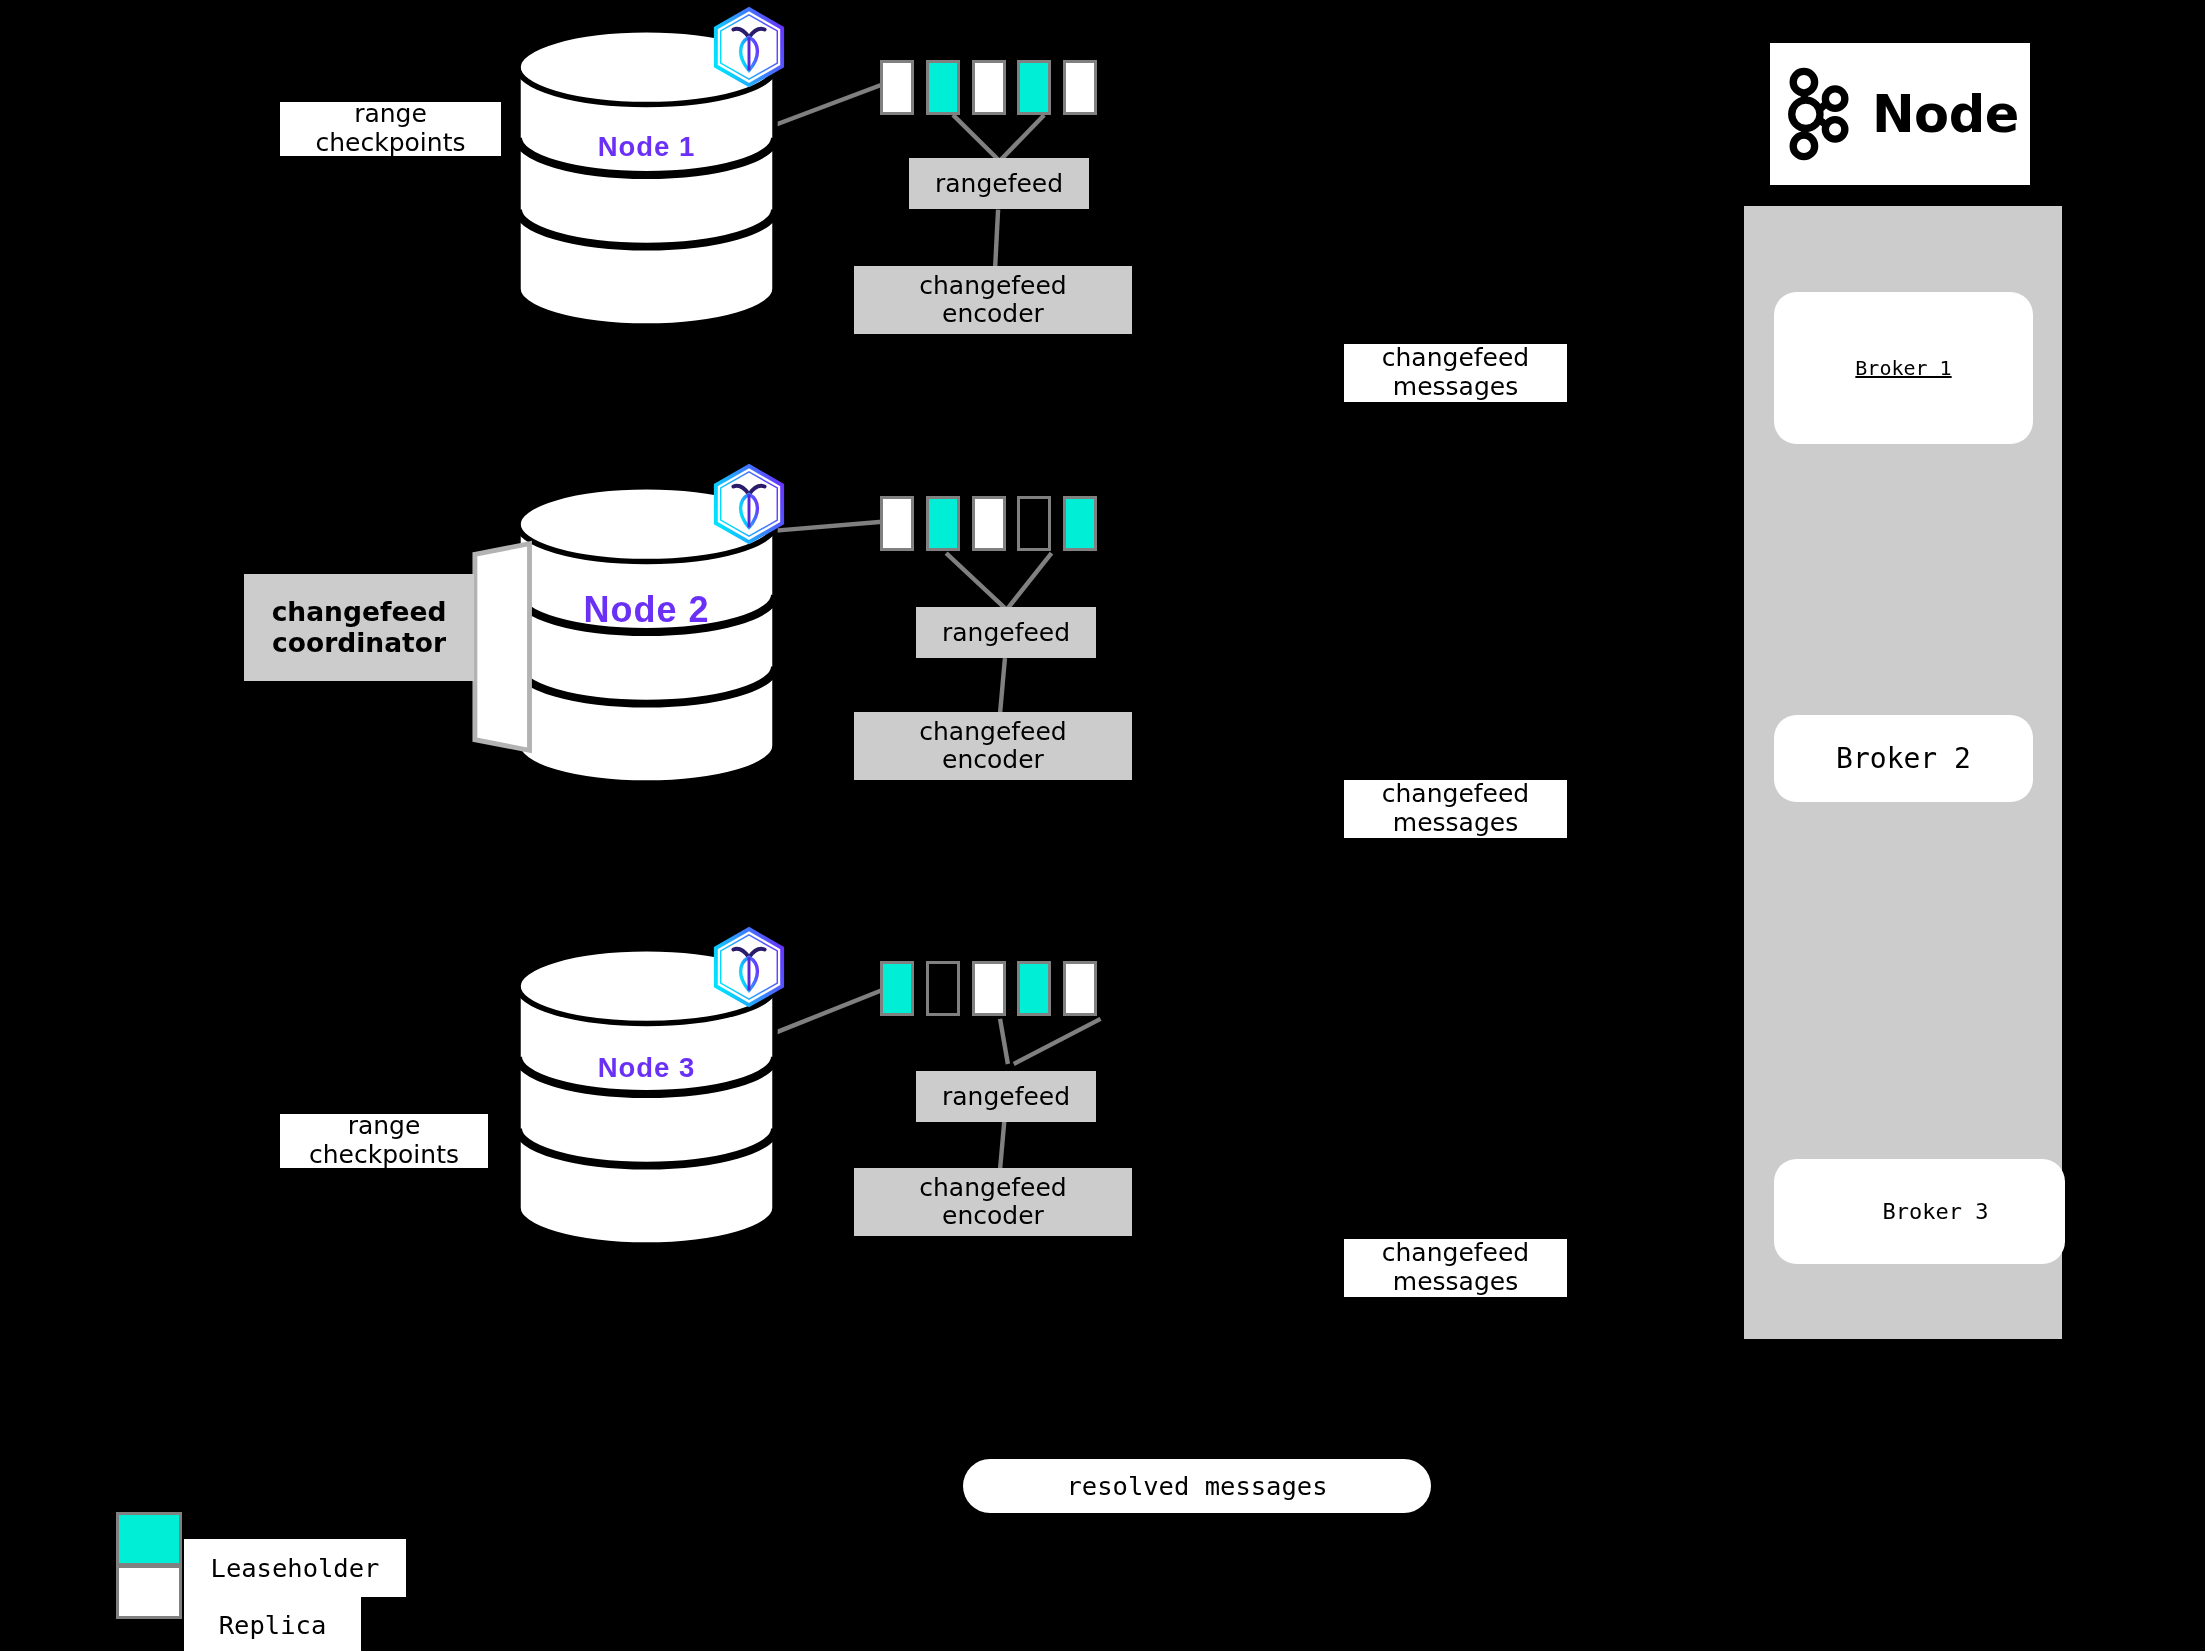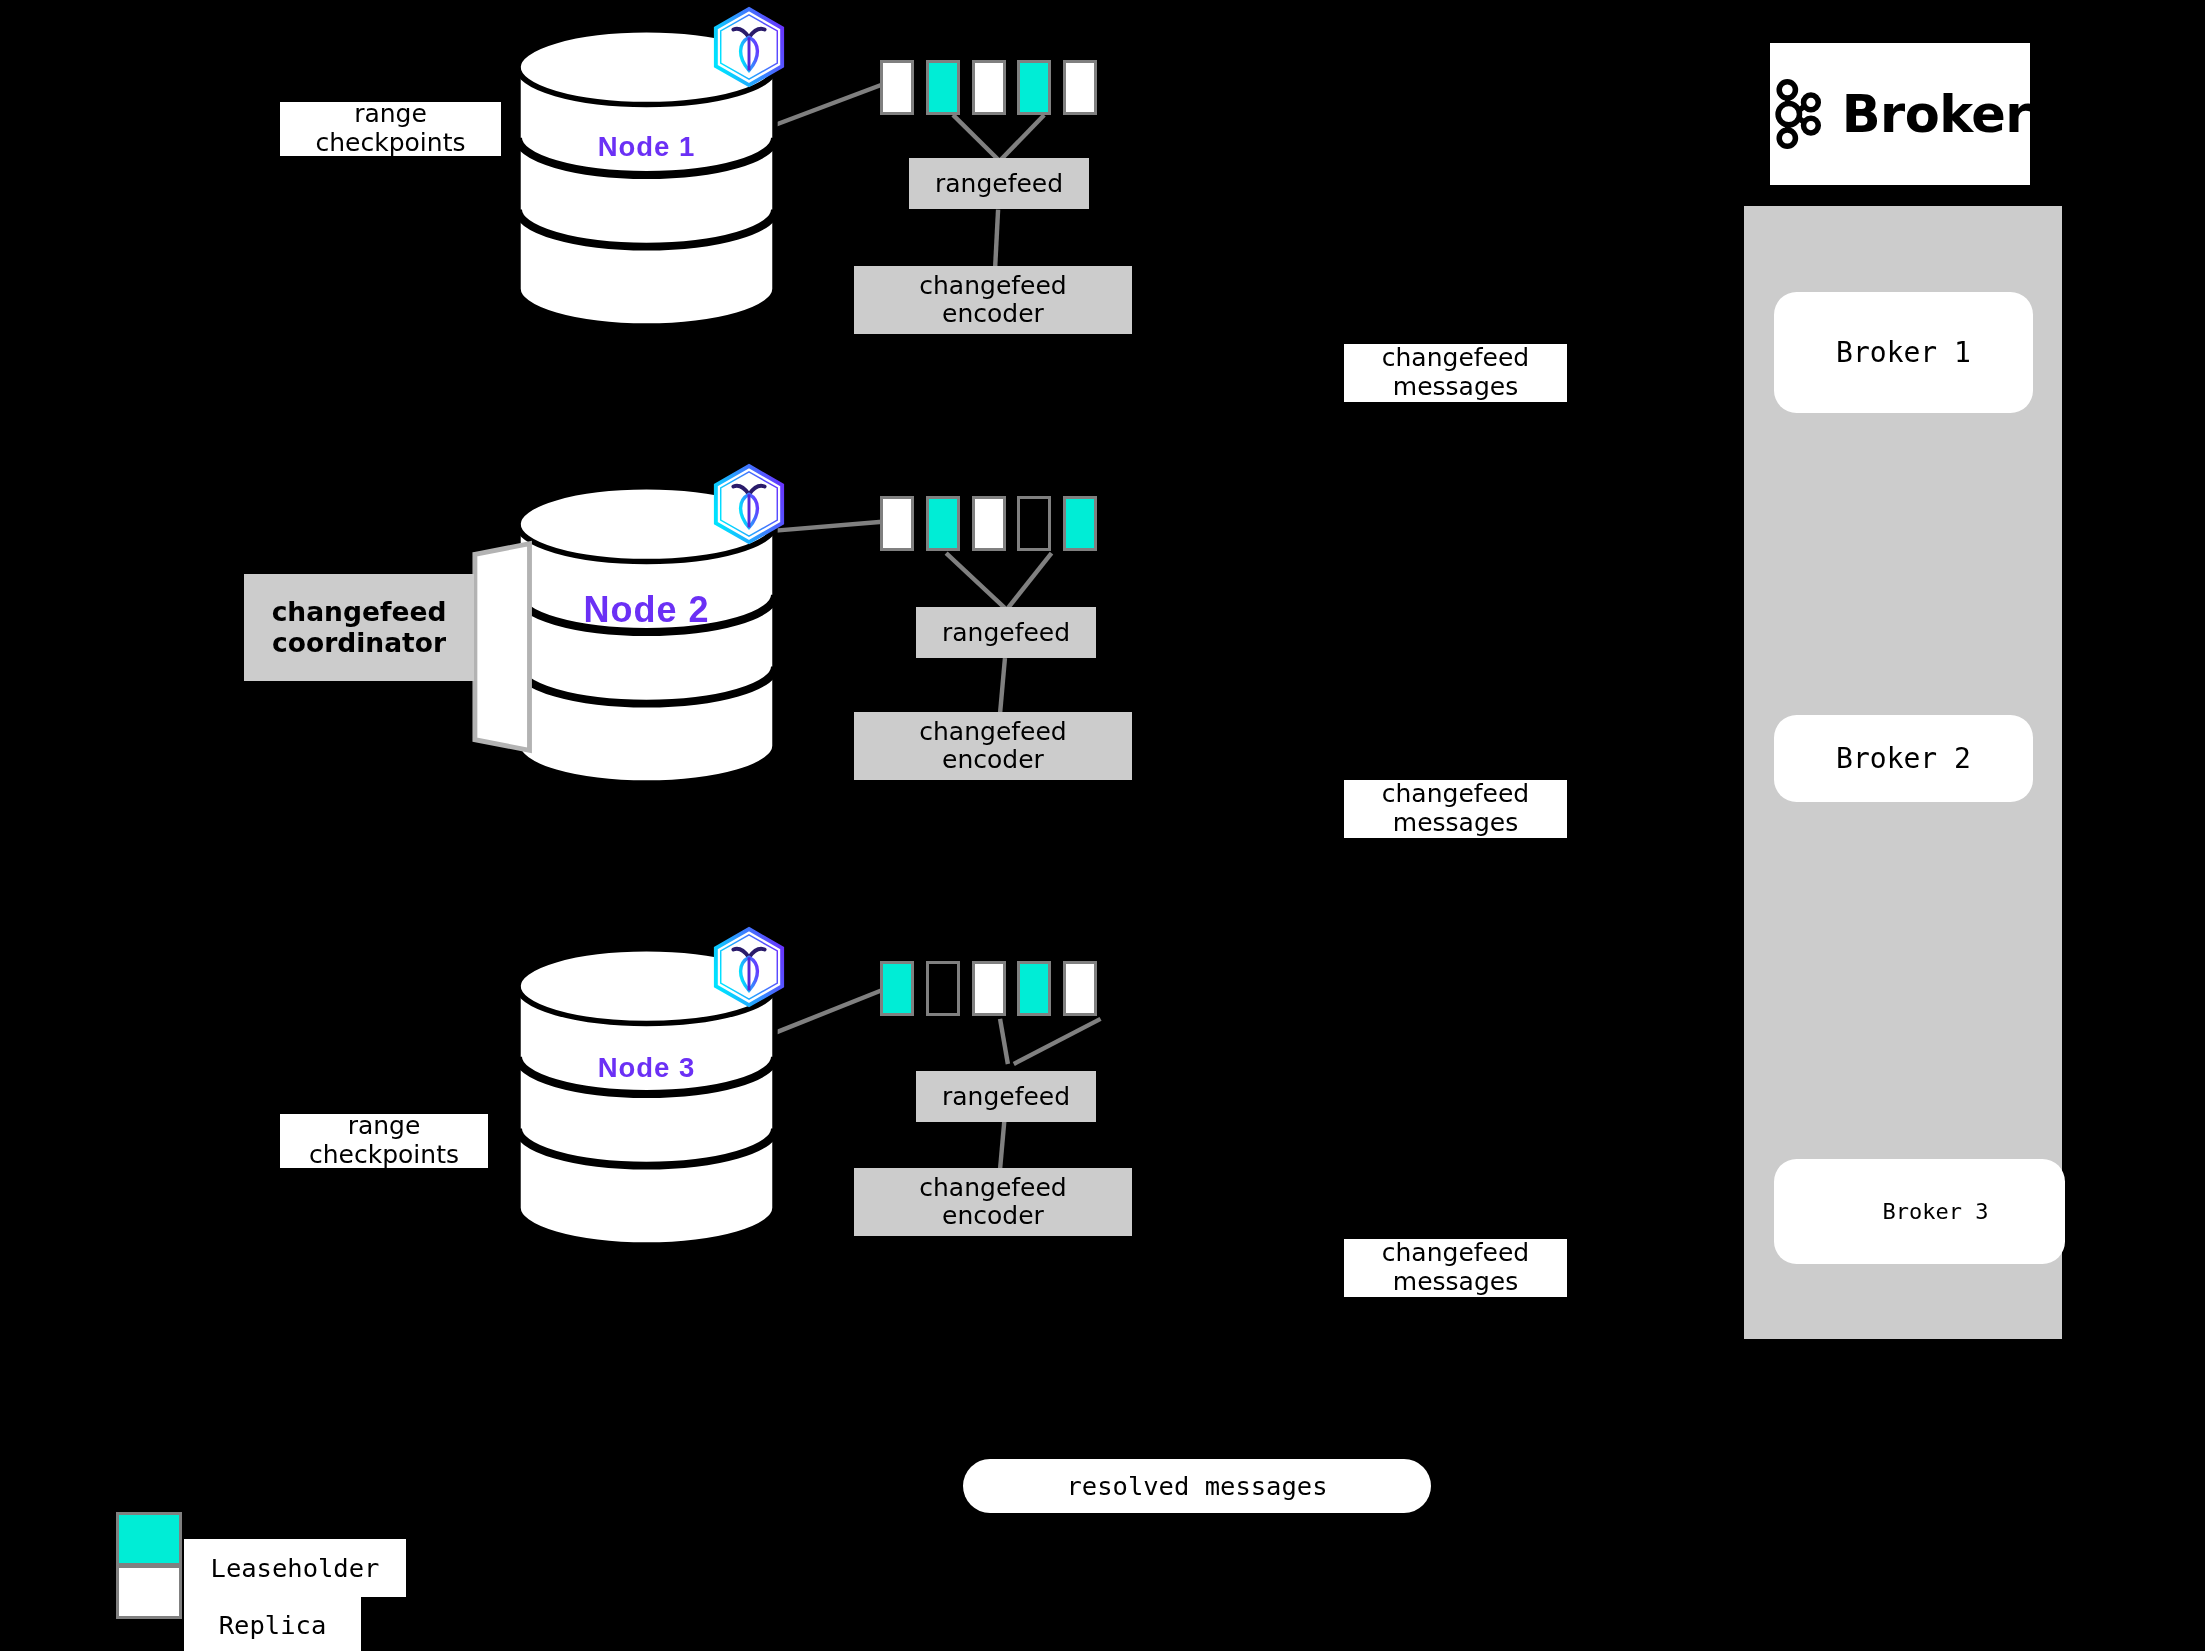--- a/index.html
+++ b/index.html
@@ -324,26 +324,26 @@
         <circle cx="47" cy="163" r="22"></circle>
         <circle cx="111" cy="66" r="20"></circle>
         <circle cx="111" cy="129" r="20"></circle>
         <circle cx="51" cy="98" r="29"></circle>
         <line x1="47" y1="54" x2="49" y2="70"></line>
         <line x1="50" y1="127" x2="47" y2="142"></line>
         <line x1="79" y1="88" x2="93" y2="76"></line>
         <line x1="79" y1="110" x2="93" y2="120"></line>
       </g>
     </svg>
-    <span class="kafka-word" style="font-size:51px; margin-left:12.7px;">Broker</span>
+    <span class="kafka-word" style="font-size:51px; margin-left:12.7px;">Node</span>
   </div>
 
   <div class="kafka-panel" style="left:1744px; top:206px; width:318px; height:1133px;"></div>
 
-  <div class="broker" style="left:1774px; top:292px; width:259px; height:121px; font-size:28px;">Broker 1</div>
+  <div class="broker" style="left:1774px; top:292px; width:259px; height:152px; font-size:20px;text-decoration:underline;">Broker 1</div>
   <div class="broker" style="left:1774px; top:715px; width:259px; height:87px; font-size:28px;">Broker 2</div>
   <div class="broker" style="left:1774px; top:1159px; width:259px; height:105px; font-size:22px;padding-left:32px;">Broker 3</div>
 
   <div class="legend-swatch leaseholder" style="left:116px; top:1512px; width:66px; height:54px; background:#00EDD6;"></div>
   <div class="legend-label" style="left:184px; top:1507px; width:222px; height:58px; font-size:25.5px;">Leaseholder</div>
 
   <div class="legend-swatch" style="left:116px; top:1565px; width:66px; height:54px; background:#FFFFFF;"></div>
   <div class="legend-label" style="left:184px; top:1564px; width:177px; height:58px; font-size:25.5px;">Replica</div>
 
 </div>

